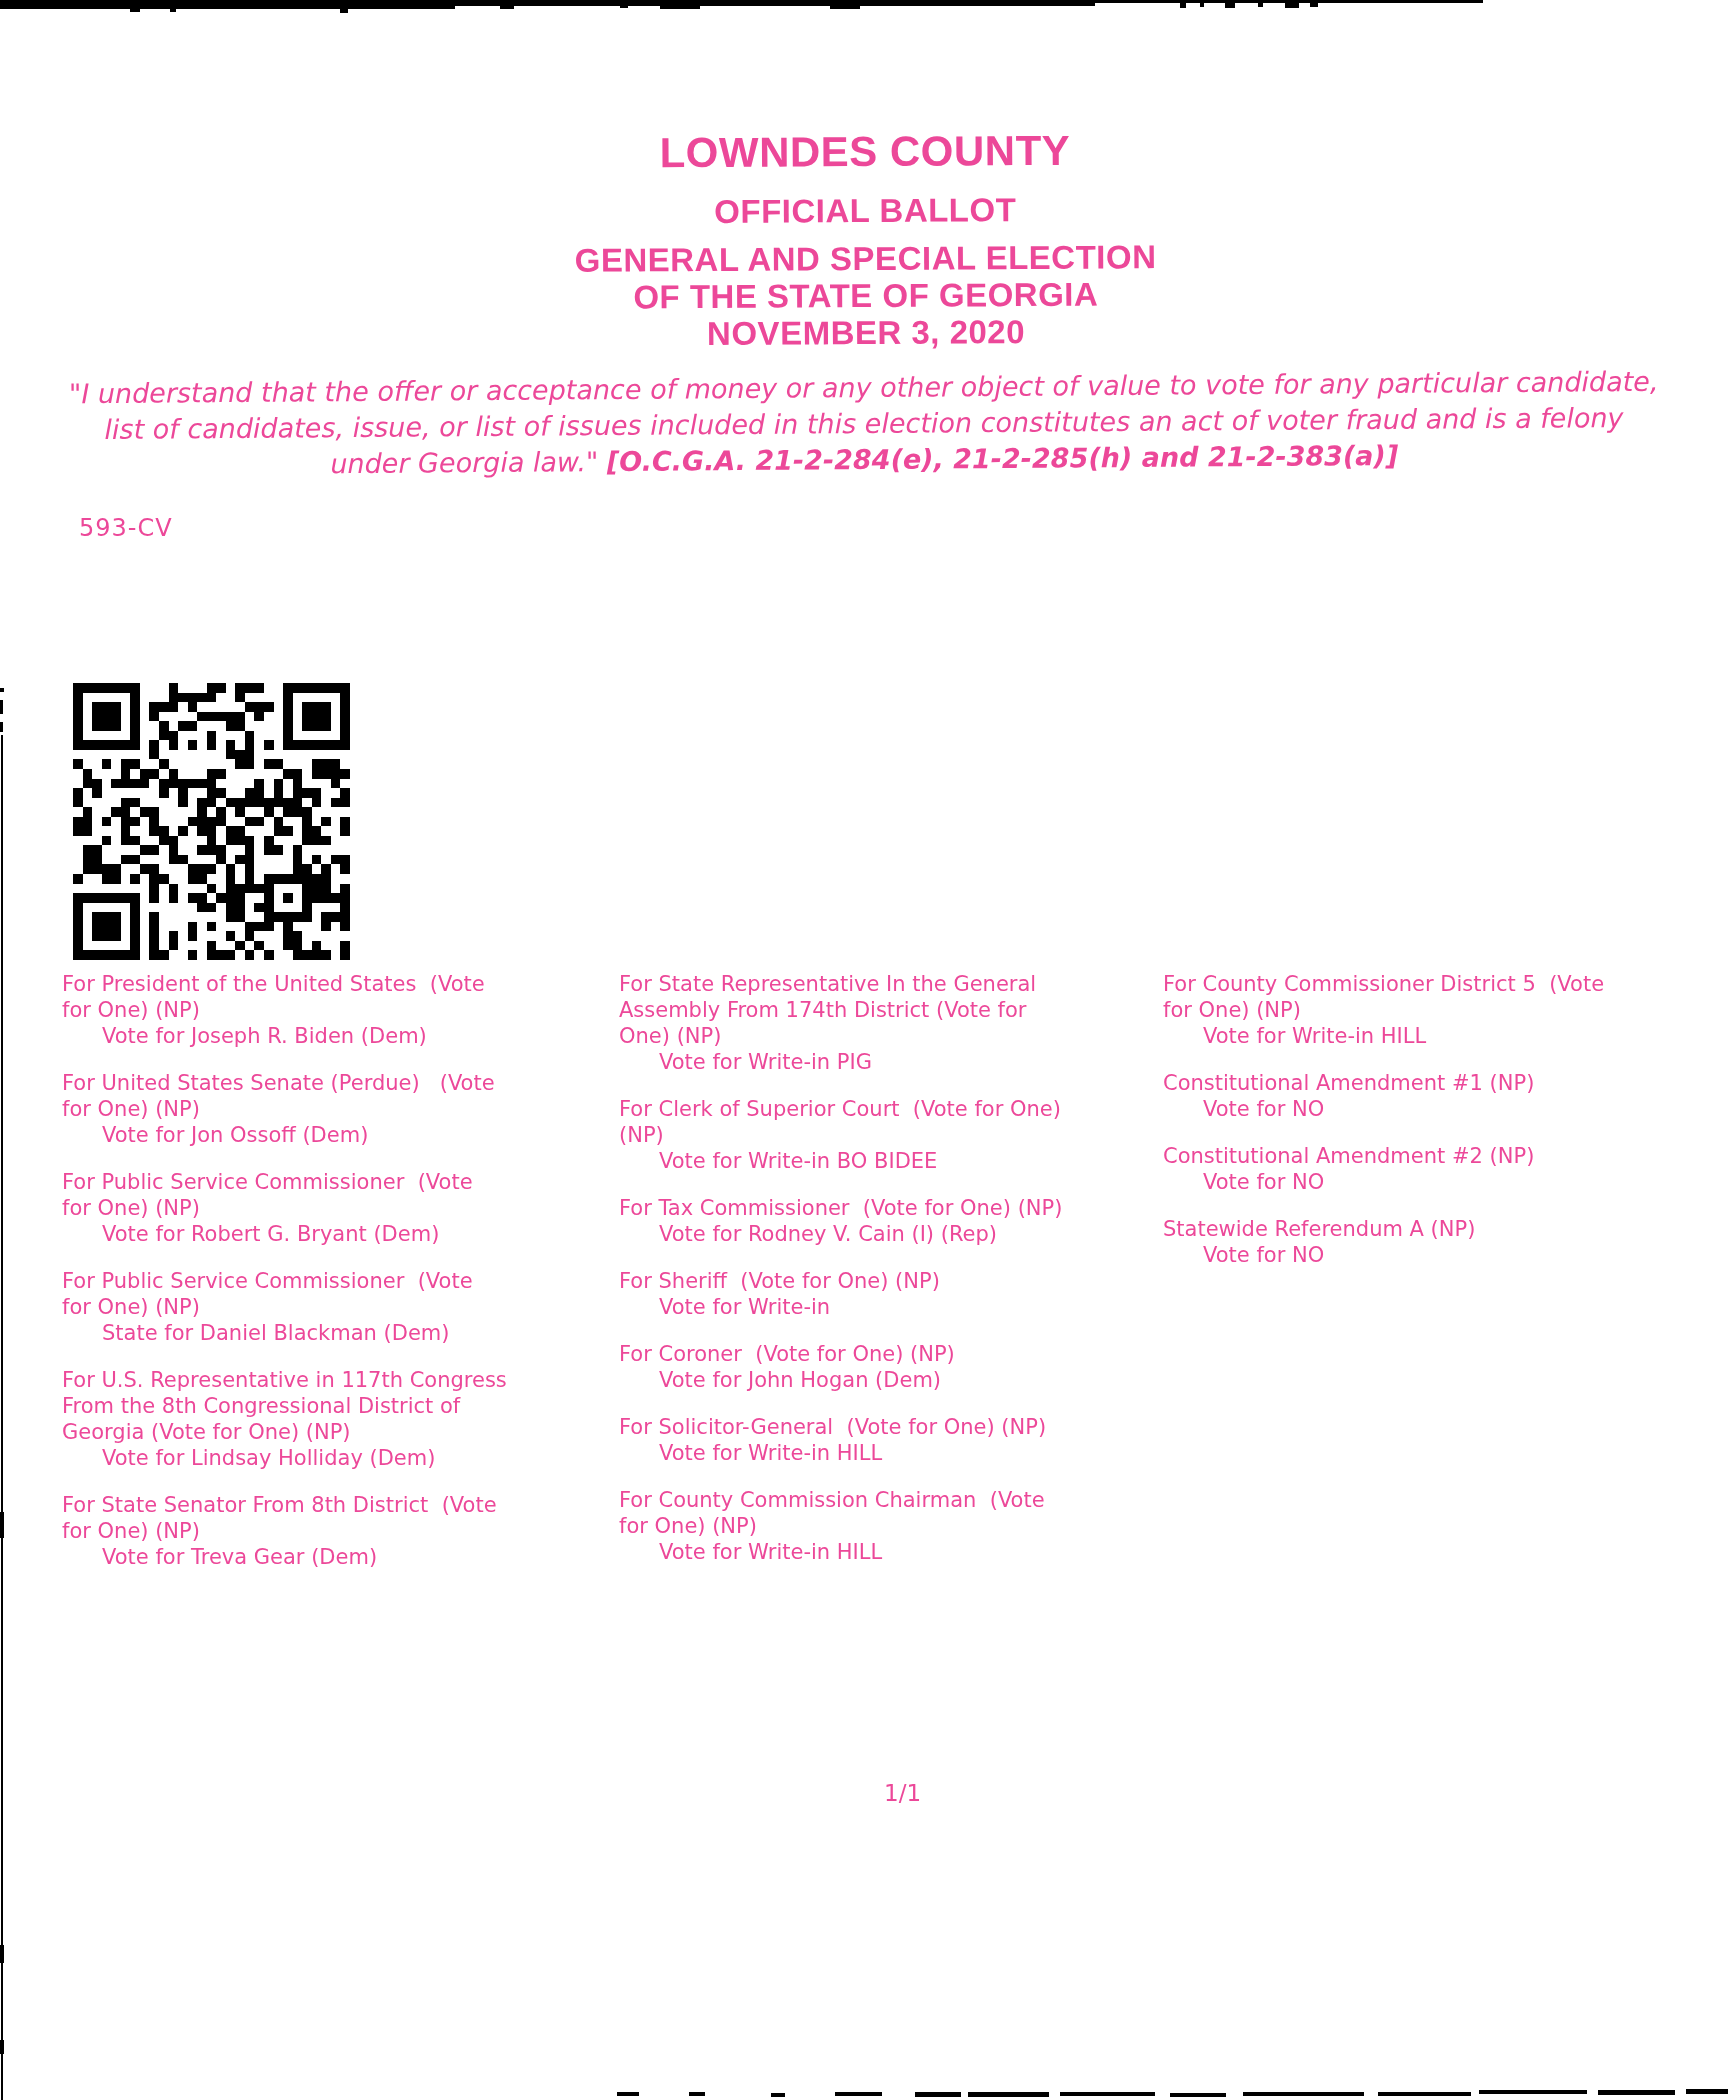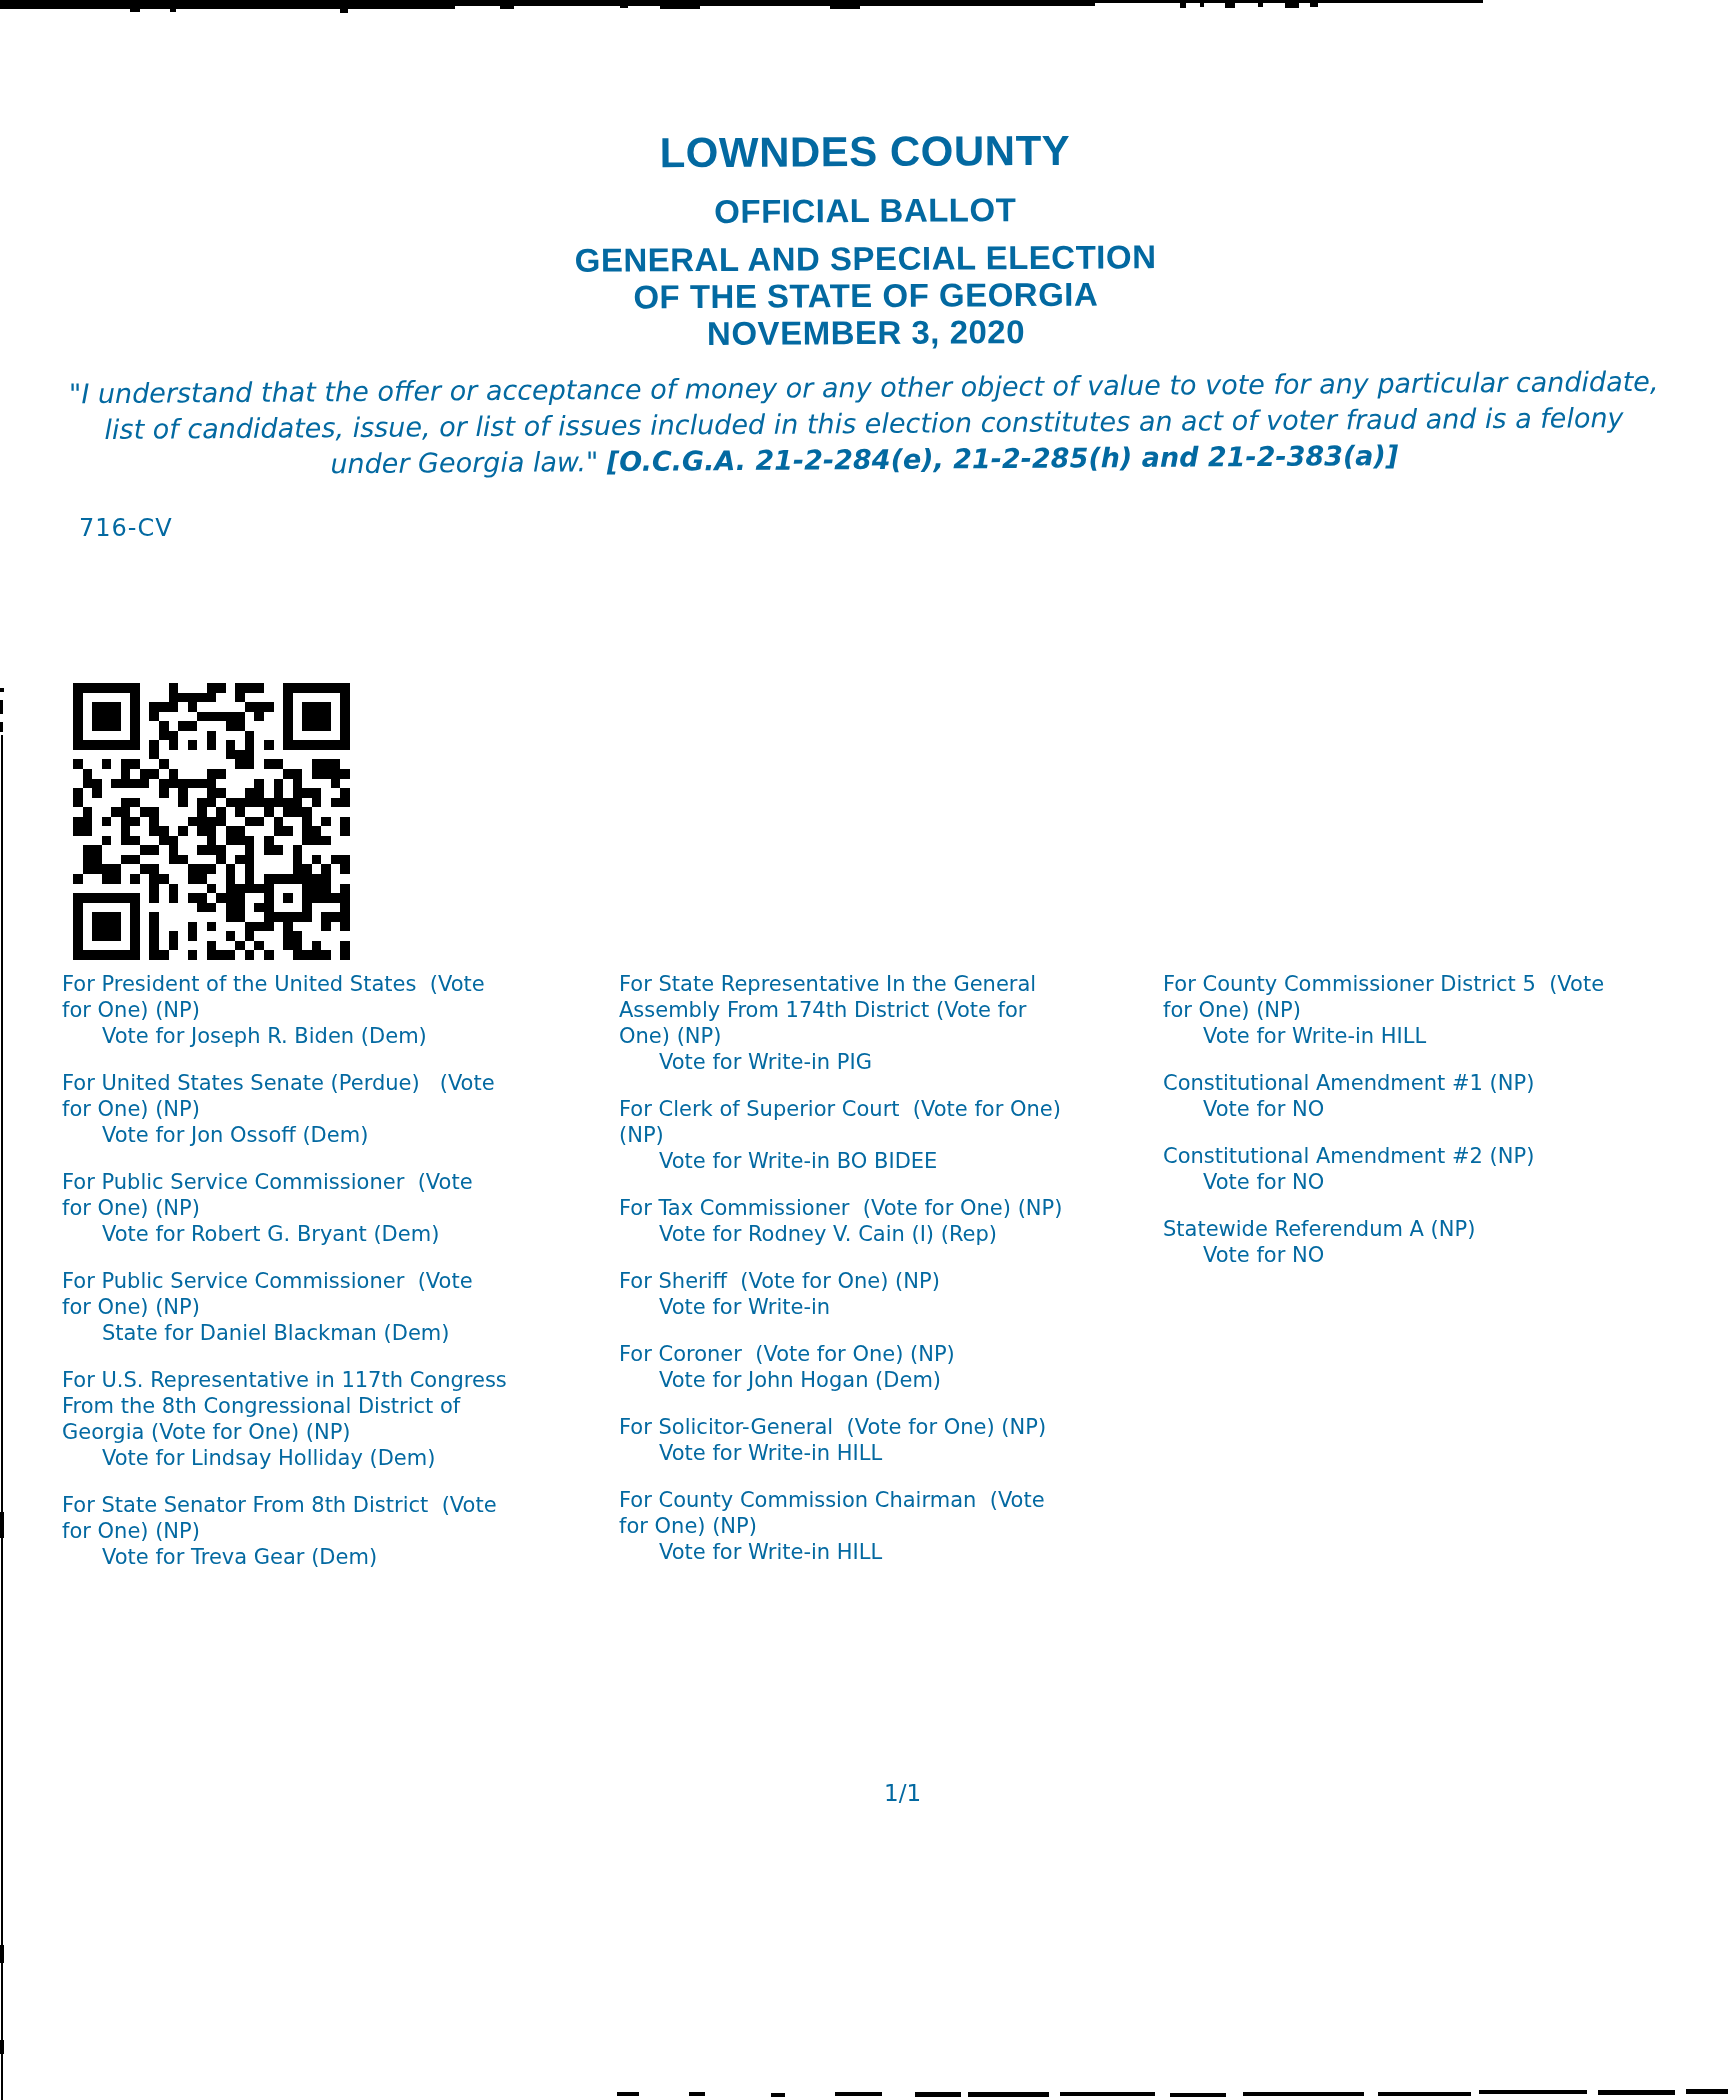--- a/index.html
+++ b/index.html
@@ -2,21 +2,21 @@
 <html><head>
 <meta charset="utf-8">
 <style>
   html,body{margin:0;padding:0;background:#ffffff;}
   .page{
     position:relative;
     width:1728px;height:2100px;
     background:#ffffff;
     overflow:hidden;
     font-family:"DejaVu Sans",sans-serif;
-    color:#0369a1;
+    color:#ec4899;
   }
   
   .header{
     position:absolute;top:0;left:0;width:100%;
     text-align:center;
     font-family:"Liberation Sans",sans-serif;
     font-weight:bold;
     transform:rotate(-0.35deg);
   }
   .h-title{position:absolute;top:128px;left:0;width:100%;font-size:42px;letter-spacing:.5px;}
@@ -105,21 +105,21 @@
       <div>NOVEMBER 3, 2020</div>
     </div>
   </div>
 
   <div class="disclaimer">
     <div>"I understand that the offer or acceptance of money or any other object of value to vote for any particular candidate,</div>
     <div>list of candidates, issue, or list of issues included in this election constitutes an act of voter fraud and is a felony</div>
     <div><span>under Georgia law." </span><span class="cite">[O.C.G.A. 21-2-284(e), 21-2-285(h) and 21-2-383(a)]</span></div>
   </div>
 
-  <div class="ballot-code">716-CV</div>
+  <div class="ballot-code">593-CV</div>
 
   <div class="qr" id="qr-box"><svg viewBox="0 0 29 29" xmlns="http://www.w3.org/2000/svg" fill="#000">
         <rect x="10" y="0" width="1" height="1"></rect>
         <rect x="14" y="0" width="1" height="1"></rect>
         <rect x="15" y="0" width="1" height="1"></rect>
         <rect x="17" y="0" width="1" height="1"></rect>
         <rect x="18" y="0" width="1" height="1"></rect>
         <rect x="19" y="0" width="1" height="1"></rect>
         <rect x="10" y="1" width="1" height="1"></rect>
         <rect x="11" y="1" width="1" height="1"></rect>

